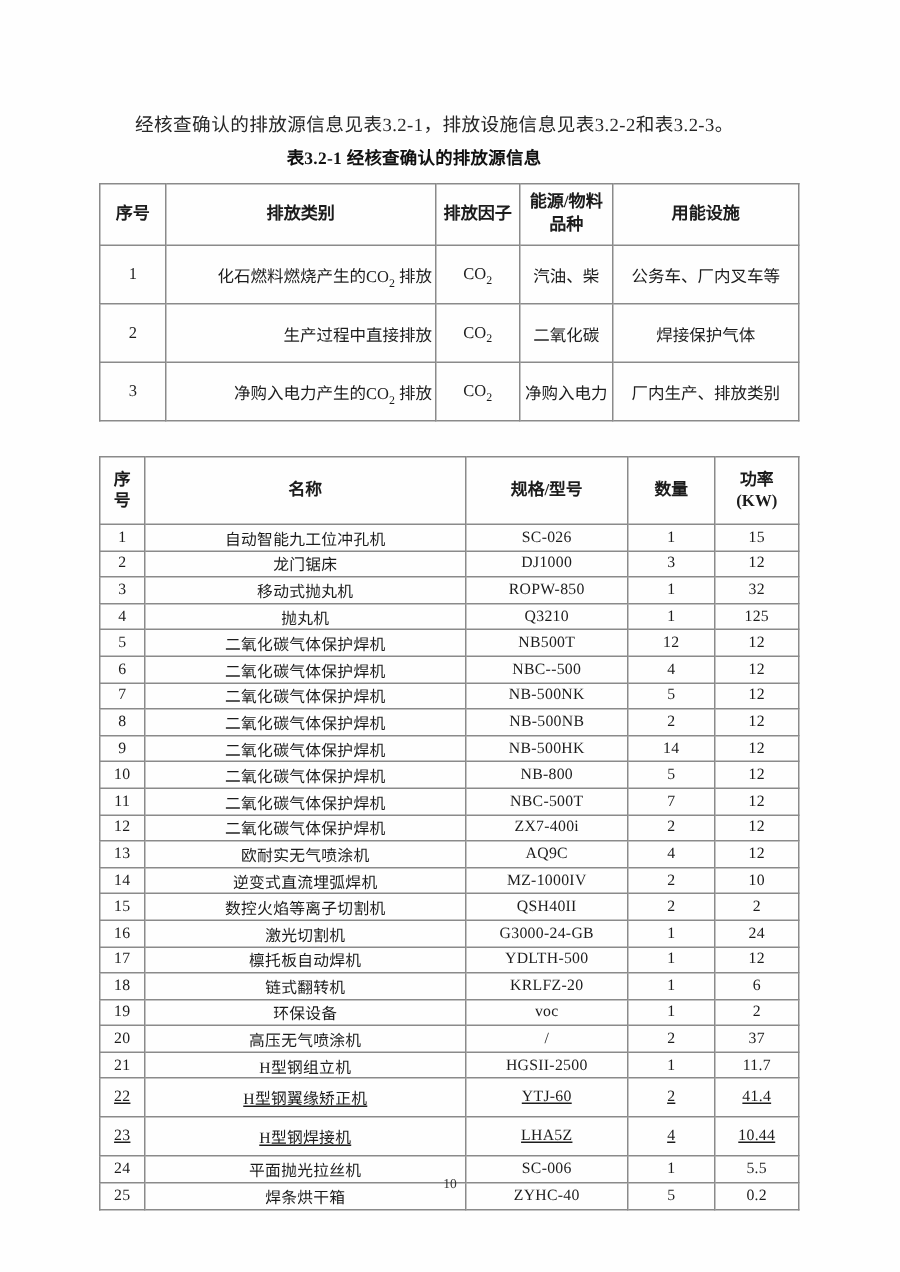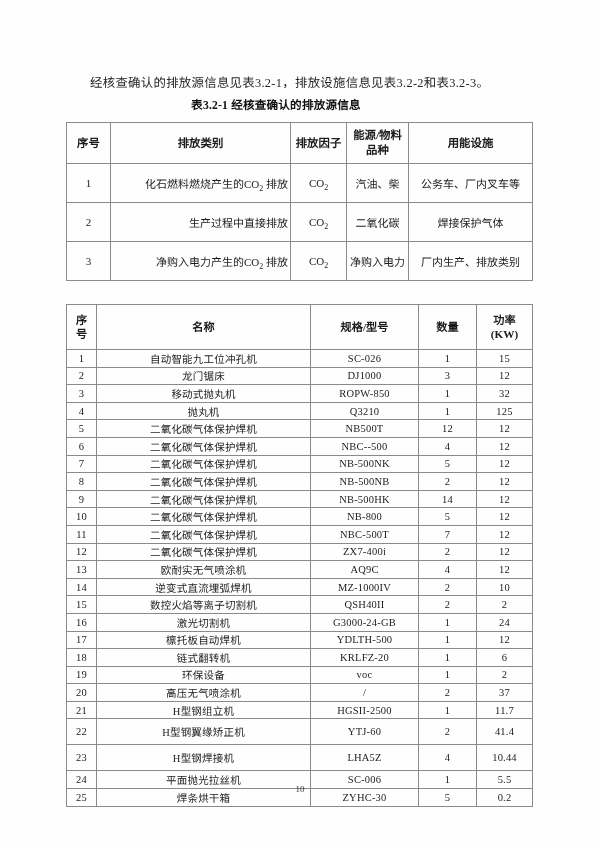--- a/index.html
+++ b/index.html
@@ -92,21 +92,21 @@
   #table-2 th {
     font-size: 11.2px;
     height: 44px;
     line-height: 14px;
   }
   #table-2 td {
     height: 16.6px;
     font-size: 10.5px;
     letter-spacing: 0.2px;
   }
-  #table-2 tr.tall td { height: 25px; }
+  #table-2 tr.tall td { height: 25px; text-decoration: underline; }
 
   .sub {
     font-size: 0.72em;
     vertical-align: sub;
     line-height: 0;
   }
 
   
   .page-number {
     position: absolute;
@@ -358,21 +358,21 @@
         <tr>
           <td>24</td>
           <td>平面抛光拉丝机</td>
           <td>SC-006</td>
           <td>1</td>
           <td>5.5</td>
         </tr>
         <tr>
           <td>25</td>
           <td>焊条烘干箱</td>
-          <td>ZYHC-30</td>
+          <td>ZYHC-40</td>
           <td>5</td>
           <td>0.2</td>
         </tr>
       </tbody>
   </table>
 
   <div class="page-number">10</div>
 
 </div>
 

